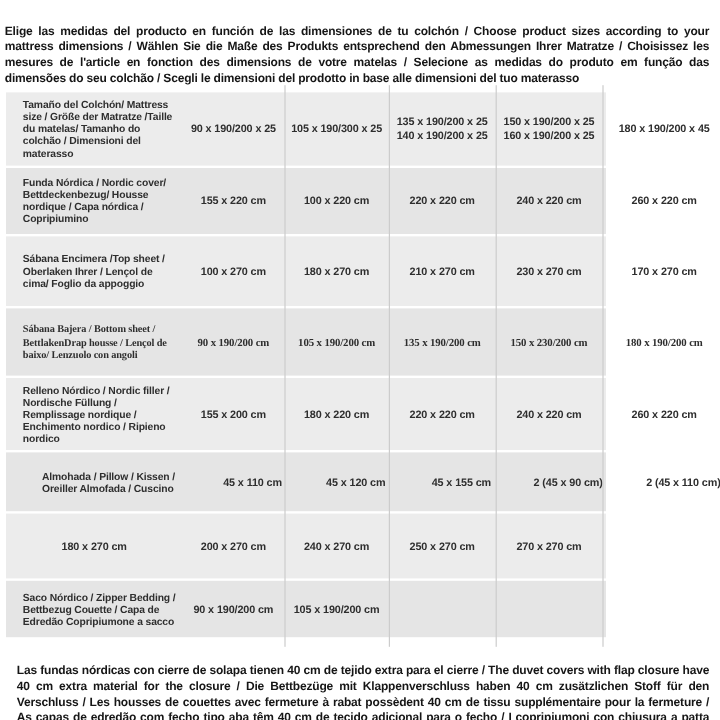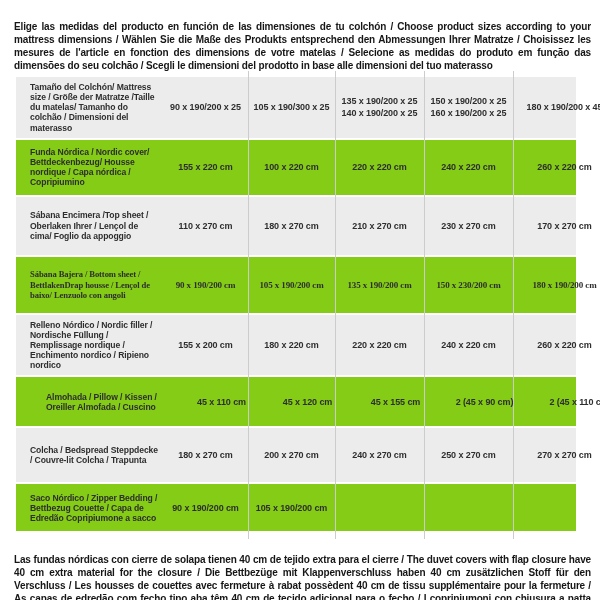--- a/index.html
+++ b/index.html
@@ -10,56 +10,56 @@
     background: #ffffff;
     overflow: hidden;
     font-family: "Liberation Sans", sans-serif;
     font-weight: bold;
     -webkit-font-smoothing: antialiased;
   }
   .page { position: relative; width: 600px; height: 600px; }
 
   .intro-text {
     position: absolute;
-    left: 14px;
+    left: 4px;
     right: 9px;
     top: 10px;
     font-size: 10px;
     line-height: 1.30;
     text-align: justify;
     color: #161616;
     letter-spacing: -0.15px;
   }
 
   .table-wrap {
     position: absolute;
-    left: 16px;
+    left: 5px;
     top: 77px;
-    width: 560px;
+    width: 500px;
   }
 
   .col-divider {
     position: absolute;
     top: -6px;
     width: 1px;
     background: #cccccc;
     z-index: 2;
   }
   .col-divider.d1 { left: 232px; height: 468px; }
   .col-divider.d2 { left: 319px; height: 468px; }
   .col-divider.d3 { left: 408px; height: 468px; }
   .col-divider.d4 { left: 497px; height: 468px; }
 
   .trow {
     position: relative;
     display: grid;
     grid-template-columns: 147px 85px 87px 89px 89px 103px;
     align-items: center;
     margin-bottom: 2px;
-    background: #84cc16;
+    background: #e5e5e5;
     z-index: 1;
   }
   .trow.alt { background: #ececec; }
 
   .r1 { min-height: 60px; }
   .r2 { min-height: 55px; }
   .r3 { min-height: 58px; }
   .r4 { min-height: 56px; font-family: Liberation Serif, serif; }
   .r5 { min-height: 58px; }
   .r6 { min-height: 49px; padding-left: 16px; }
@@ -134,21 +134,21 @@
       <div class="label-cell">Funda Nórdica /  Nordic cover/ Bettdeckenbezug/ Housse nordique  / Capa nórdica / Copripiumino</div>
       <div class="val-cell">155 x 220 cm</div>
       <div class="val-cell">100 x 220 cm</div>
       <div class="val-cell">220 x 220 cm</div>
       <div class="val-cell">240 x 220 cm</div>
       <div class="val-cell">260 x 220 cm</div>
     </div>
 
     <div class="trow alt r3">
       <div class="label-cell">Sábana Encimera /Top sheet / Oberlaken Ihrer / Lençol de cima/ Foglio da appoggio</div>
-      <div class="val-cell">110 x 270 cm</div>
+      <div class="val-cell">100 x 270 cm</div>
       <div class="val-cell">180 x 270 cm</div>
       <div class="val-cell">210 x 270 cm</div>
       <div class="val-cell">230 x 270 cm</div>
       <div class="val-cell">170 x 270 cm</div>
     </div>
 
     <div class="trow r4">
       <div class="label-cell">Sábana Bajera / Bottom sheet / BettlakenDrap housse / Lençol de baixo/ Lenzuolo con angoli</div>
       <div class="val-cell">90 x 190/200 cm</div>
       <div class="val-cell">105 x 190/200 cm</div>
@@ -169,21 +169,20 @@
     <div class="trow r6">
       <div class="label-cell">Almohada  / Pillow / Kissen / Oreiller Almofada / Cuscino</div>
       <div class="val-cell">45 x 110 cm</div>
       <div class="val-cell">45 x 120 cm</div>
       <div class="val-cell">45 x 155 cm</div>
       <div class="val-cell">2 (45 x 90 cm)</div>
       <div class="val-cell">2 (45 x 110 cm)</div>
     </div>
 
     <div class="trow alt r7">
-      <div class="label-cell">Colcha / Bedspread Steppdecke / Couvre-lit Colcha / Trapunta</div>
       <div class="val-cell">180 x 270 cm</div>
       <div class="val-cell">200 x 270 cm</div>
       <div class="val-cell">240 x 270 cm</div>
       <div class="val-cell">250 x 270 cm</div>
       <div class="val-cell">270 x 270 cm</div>
     </div>
 
     <div class="trow r8">
       <div class="label-cell">Saco Nórdico / Zipper Bedding / Bettbezug Couette  / Capa de Edredão Copripiumone a sacco</div>
       <div class="val-cell">90 x 190/200 cm</div>

